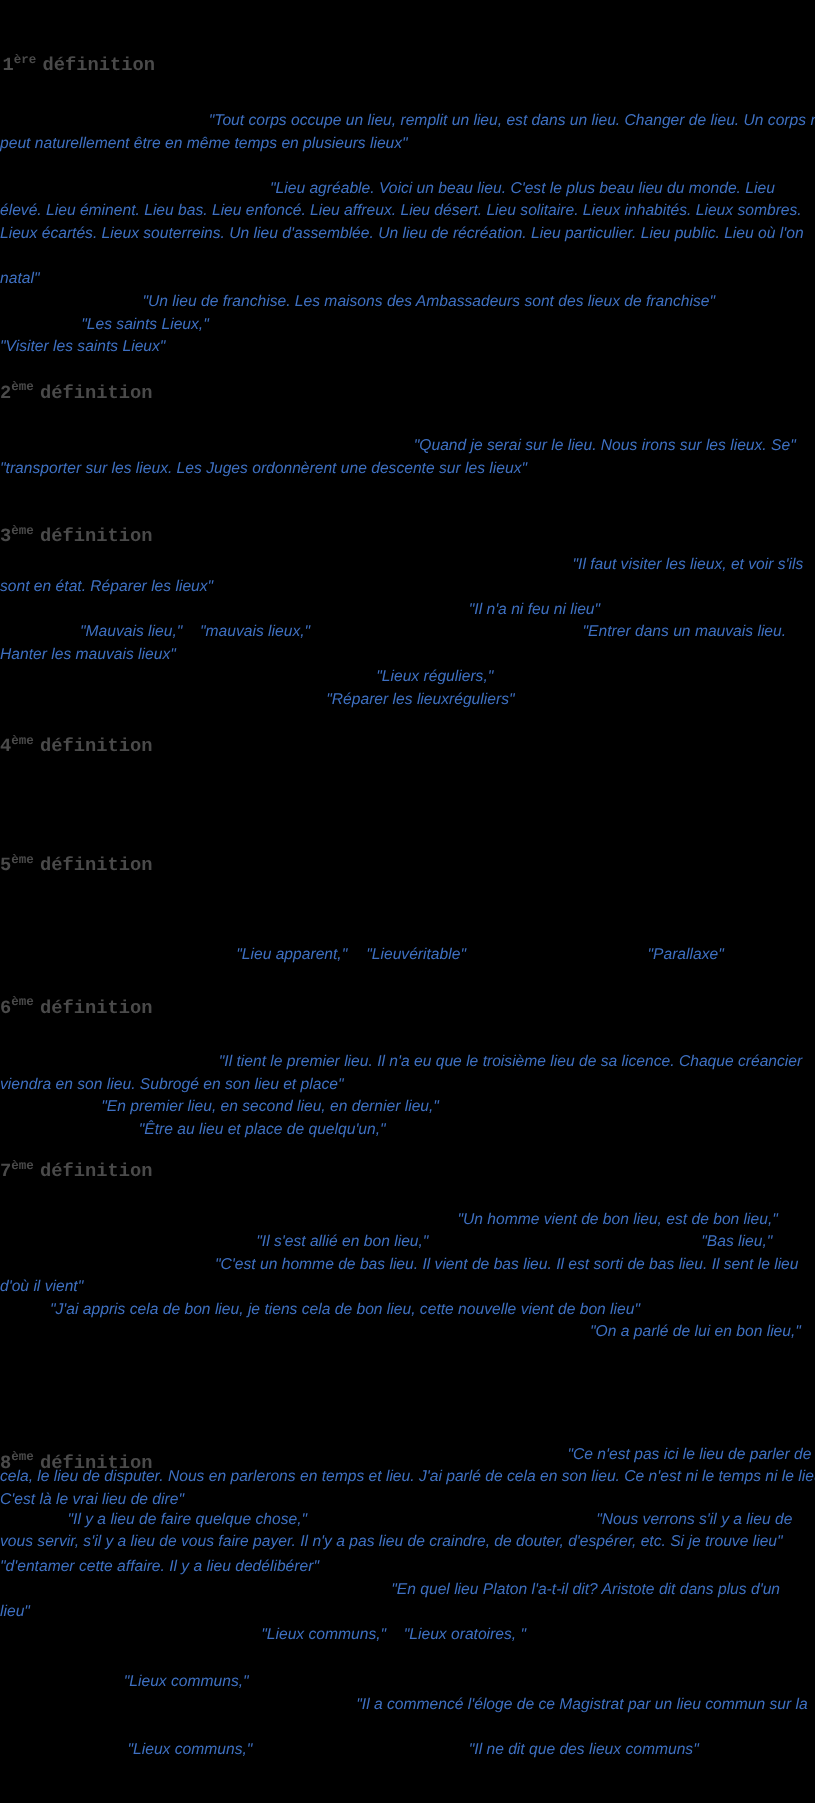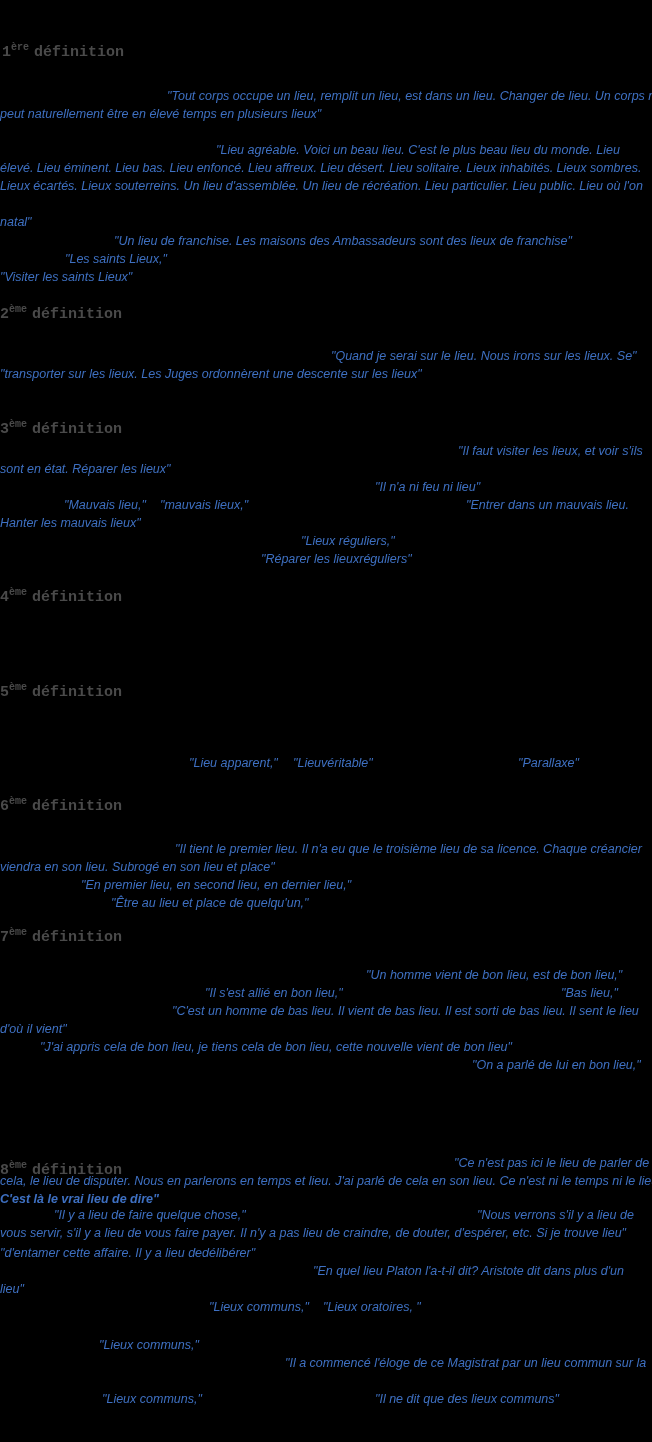--- a/index.html
+++ b/index.html
@@ -39,21 +39,21 @@
     line-height: 16px;
     white-space: pre;
   }
 </style>
 </head>
 <body>
 
 <div class="page" style="width: 652px; height: 1442px;">
     <div class="def-heading" style="left: 2px; top: 44px;"><span>1</span><sup>ère</sup><span class="hw">définition</span></div>
     <div class="quote" style="left: 167px; top: 88px;">"Tout corps occupe un lieu, remplit un lieu, est dans un lieu. Changer de lieu. Un corps ne</div>
-    <div class="quote" style="left: 0px; top: 106px;">peut naturellement être en élevé temps en plusieurs lieux"</div>
+    <div class="quote" style="left: 0px; top: 106px;">peut naturellement être en même temps en plusieurs lieux"</div>
     <div class="quote" style="left: 216px; top: 142px;">"Lieu agréable. Voici un beau lieu. C'est le plus beau lieu du monde. Lieu</div>
     <div class="quote" style="left: 0px; top: 160px;">élevé. Lieu éminent. Lieu bas. Lieu enfoncé. Lieu affreux. Lieu désert. Lieu solitaire. Lieux inhabités. Lieux sombres.</div>
     <div class="quote" style="left: 0px; top: 178px;">Lieux écartés. Lieux souterreins. Un lieu d'assemblée. Un lieu de récréation. Lieu particulier. Lieu public. Lieu où l'on</div>
     <div class="quote" style="left: 0px; top: 214px;">natal"</div>
     <div class="quote" style="left: 114px; top: 233px;">"Un lieu de franchise. Les maisons des Ambassadeurs sont des lieux de franchise"</div>
     <div class="quote" style="left: 65px; top: 251px;">"Les saints Lieux,"</div>
     <div class="quote" style="left: 0px; top: 269px;">"Visiter les saints Lieux"</div>
     <div class="def-heading" style="left: 0px; top: 306px;"><span>2</span><sup>ème</sup><span class="hw">définition</span></div>
     <div class="quote" style="left: 331px; top: 348px;">"Quand je serai sur le lieu. Nous irons sur les lieux. Se"</div>
     <div class="quote" style="left: 0px; top: 366px;">"transporter sur les lieux. Les Juges ordonnèrent une descente sur les lieux"</div>
@@ -81,21 +81,21 @@
     <div class="quote" style="left: 366px; top: 967px;">"Un homme vient de bon lieu, est de bon lieu,"</div>
     <div class="quote" style="left: 205px; top: 985px;">"Il s'est allié en bon lieu,"</div>
     <div class="quote" style="left: 561px; top: 985px;">"Bas lieu,"</div>
     <div class="quote" style="left: 172px; top: 1003px;">"C'est un homme de bas lieu. Il vient de bas lieu. Il est sorti de bas lieu. Il sent le lieu</div>
     <div class="quote" style="left: 0px; top: 1021px;">d'où il vient"</div>
     <div class="quote" style="left: 40px; top: 1039px;">"J'ai appris cela de bon lieu, je tiens cela de bon lieu, cette nouvelle vient de bon lieu"</div>
     <div class="quote" style="left: 472px; top: 1057px;">"On a parlé de lui en bon lieu,"</div>
     <div class="def-heading" style="left: 0px; top: 1162px;"><span>8</span><sup>ème</sup><span class="hw">définition</span></div>
     <div class="quote" style="left: 454px; top: 1155px;">"Ce n'est pas ici le lieu de parler de</div>
     <div class="quote" style="left: 0px; top: 1173px;">cela, le lieu de disputer. Nous en parlerons en temps et lieu. J'ai parlé de cela en son lieu. Ce n'est ni le temps ni le lieu.</div>
-    <div class="quote" style="left: 0px; top: 1191px; font-weight: bold;">C'est là le vrai lieu de dire"</div>
+    <div class="quote" style="left: 0px; top: 1191px;">C'est là le vrai lieu de dire"</div>
     <div class="quote" style="left: 54px; top: 1207px;">"Il y a lieu de faire quelque chose,"</div>
     <div class="quote" style="left: 477px; top: 1207px;">"Nous verrons s'il y a lieu de</div>
     <div class="quote" style="left: 0px; top: 1225px;">vous servir, s'il y a lieu de vous faire payer. Il n'y a pas lieu de craindre, de douter, d'espérer, etc. Si je trouve lieu"</div>
     <div class="quote" style="left: 0px; top: 1245px;">"d'entamer cette affaire. Il y a lieu dedélibérer"</div>
     <div class="quote" style="left: 313px; top: 1263px;">"En quel lieu Platon l'a-t-il dit? Aristote dit dans plus d'un</div>
     <div class="quote" style="left: 0px; top: 1281px;">lieu"</div>
     <div class="quote" style="left: 209px; top: 1299px;">"Lieux communs,"</div>
     <div class="quote" style="left: 323px; top: 1299px;">"Lieux oratoires, "</div>
     <div class="quote" style="left: 99px; top: 1337px;">"Lieux communs,"</div>
     <div class="quote" style="left: 285px; top: 1355px;">"Il a commencé l'éloge de ce Magistrat par un lieu commun sur la</div>

